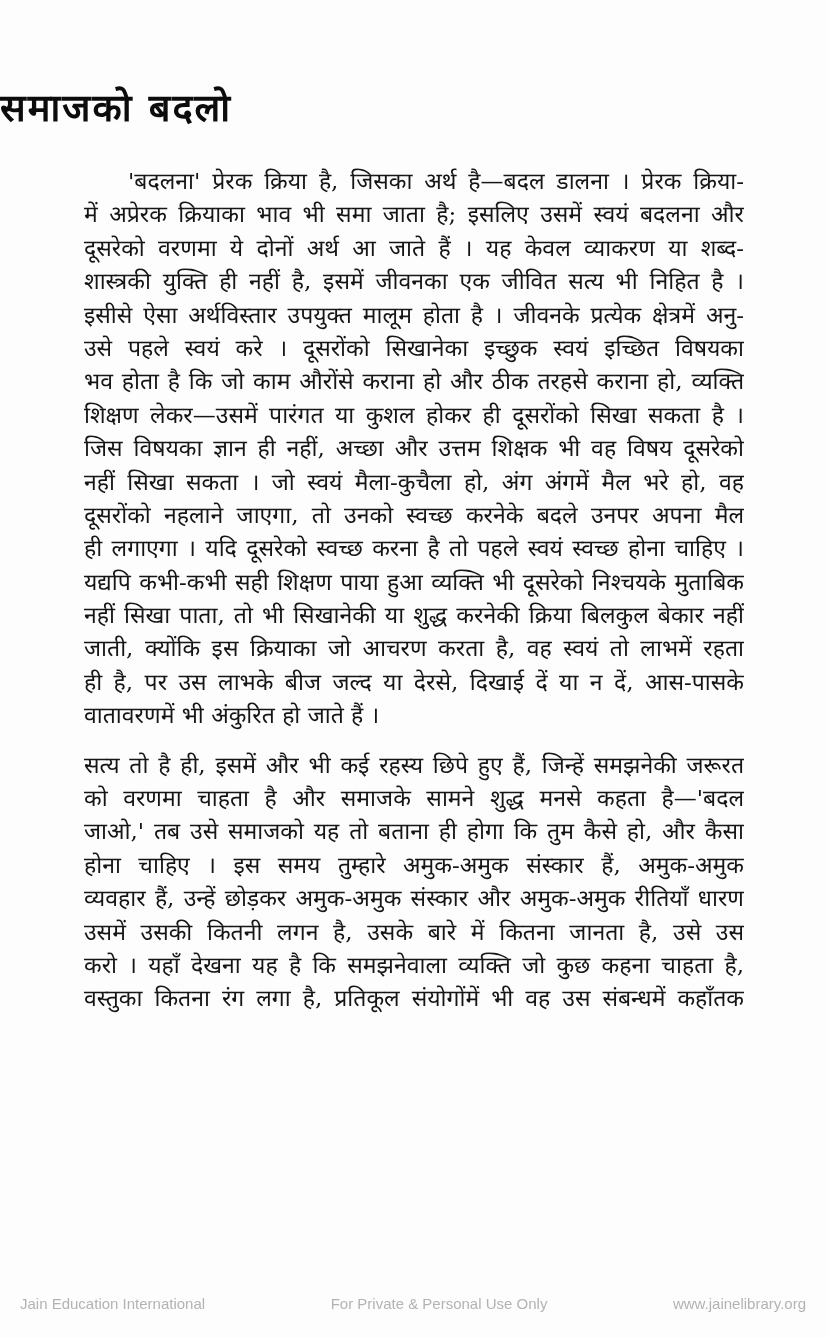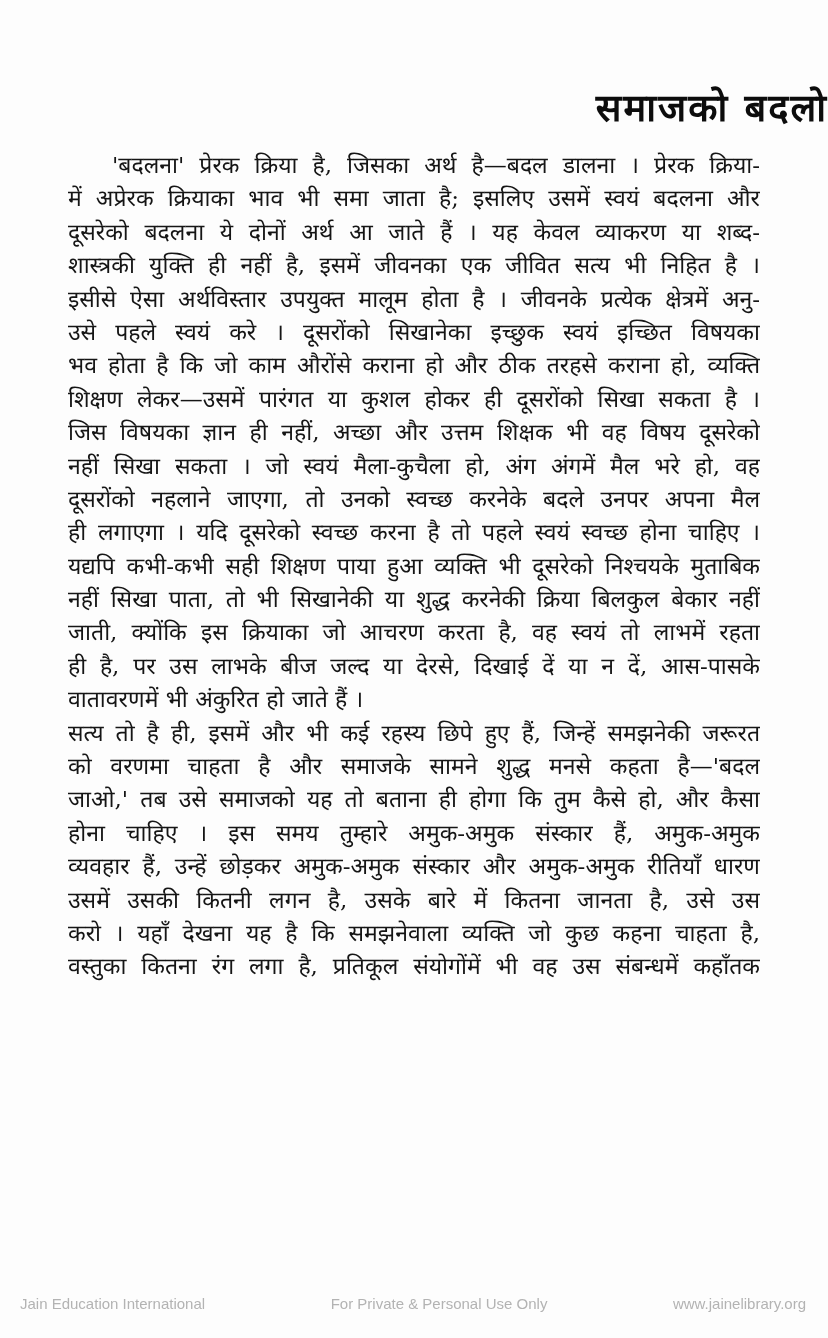--- a/index.html
+++ b/index.html
@@ -14,37 +14,37 @@
     background: #fdfdfd;
     overflow: hidden;
     font-family: "DejaVu Serif", serif;
   }
   .doc-title {
     position: absolute;
     top: 80px;
     left: 0;
     width: 100%;
     margin: 0;
-    text-align: right;
+    text-align: left;
     font-size: 38px;
     font-weight: bold;
     letter-spacing: 2px;
     color: #0c0c0c;
   }
   .body-text {
     position: absolute;
     top: 149px;
     left: 68px;
     width: 692px;
     font-size: 23px;
     color: #151515;
     font-weight: 500;
   }
   .para {
-    margin: 0;
+    margin: 16px;
   }
   .line {
     height: 33.4px;
     line-height: 33.4px;
     text-align: justify;
     text-align-last: justify;
     overflow: hidden;
     white-space: nowrap;
   }
   .line.indent {
@@ -75,21 +75,21 @@
 
 <div class="page">
 
   <h1 class="doc-title">समाजको बदलो</h1>
 
   <div class="body-text">
 
     <div class="para">
       <div class="line indent">'बदलना' प्रेरक क्रिया है, जिसका अर्थ है—बदल डालना । प्रेरक क्रिया-</div>
       <div class="line">में अप्रेरक क्रियाका भाव भी समा जाता है; इसलिए उसमें स्वयं बदलना और</div>
-      <div class="line">दूसरेको बदलना ये दोनों अर्थ आ जाते हैं । यह केवल व्याकरण या शब्द-</div>
+      <div class="line">दूसरेको वरणमा ये दोनों अर्थ आ जाते हैं । यह केवल व्याकरण या शब्द-</div>
       <div class="line">शास्त्रकी युक्ति ही नहीं है, इसमें जीवनका एक जीवित सत्य भी निहित है ।</div>
       <div class="line">इसीसे ऐसा अर्थविस्तार उपयुक्त मालूम होता है । जीवनके प्रत्येक क्षेत्रमें अनु-</div>
       <div class="line">उसे पहले स्वयं करे । दूसरोंको सिखानेका इच्छुक स्वयं इच्छित विषयका</div>
       <div class="line">भव होता है कि जो काम औरोंसे कराना हो और ठीक तरहसे कराना हो, व्यक्ति</div>
       <div class="line">शिक्षण लेकर—उसमें पारंगत या कुशल होकर ही दूसरोंको सिखा सकता है ।</div>
       <div class="line">जिस विषयका ज्ञान ही नहीं, अच्छा और उत्तम शिक्षक भी वह विषय दूसरेको</div>
       <div class="line">नहीं सिखा सकता । जो स्वयं मैला-कुचैला हो, अंग अंगमें मैल भरे हो, वह</div>
       <div class="line">दूसरोंको नहलाने जाएगा, तो उनको स्वच्छ करनेके बदले उनपर अपना मैल</div>
       <div class="line">ही लगाएगा । यदि दूसरेको स्वच्छ करना है तो पहले स्वयं स्वच्छ होना चाहिए ।</div>
       <div class="line">यद्यपि कभी-कभी सही शिक्षण पाया हुआ व्यक्ति भी दूसरेको निश्चयके मुताबिक</div>

